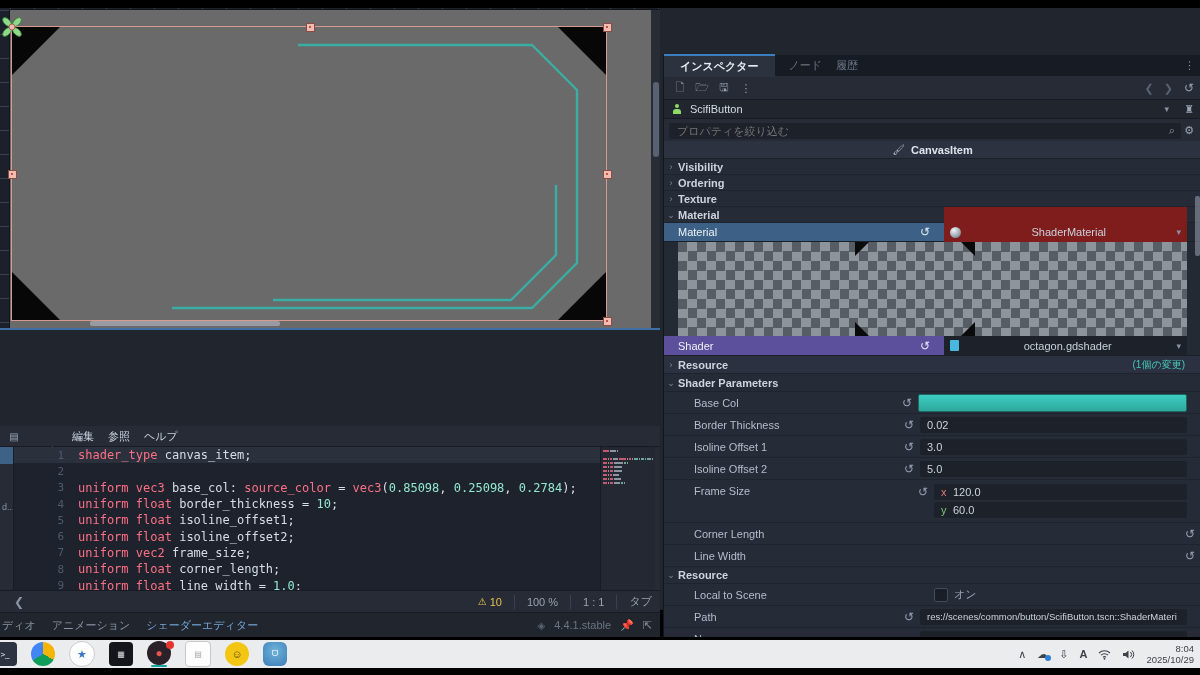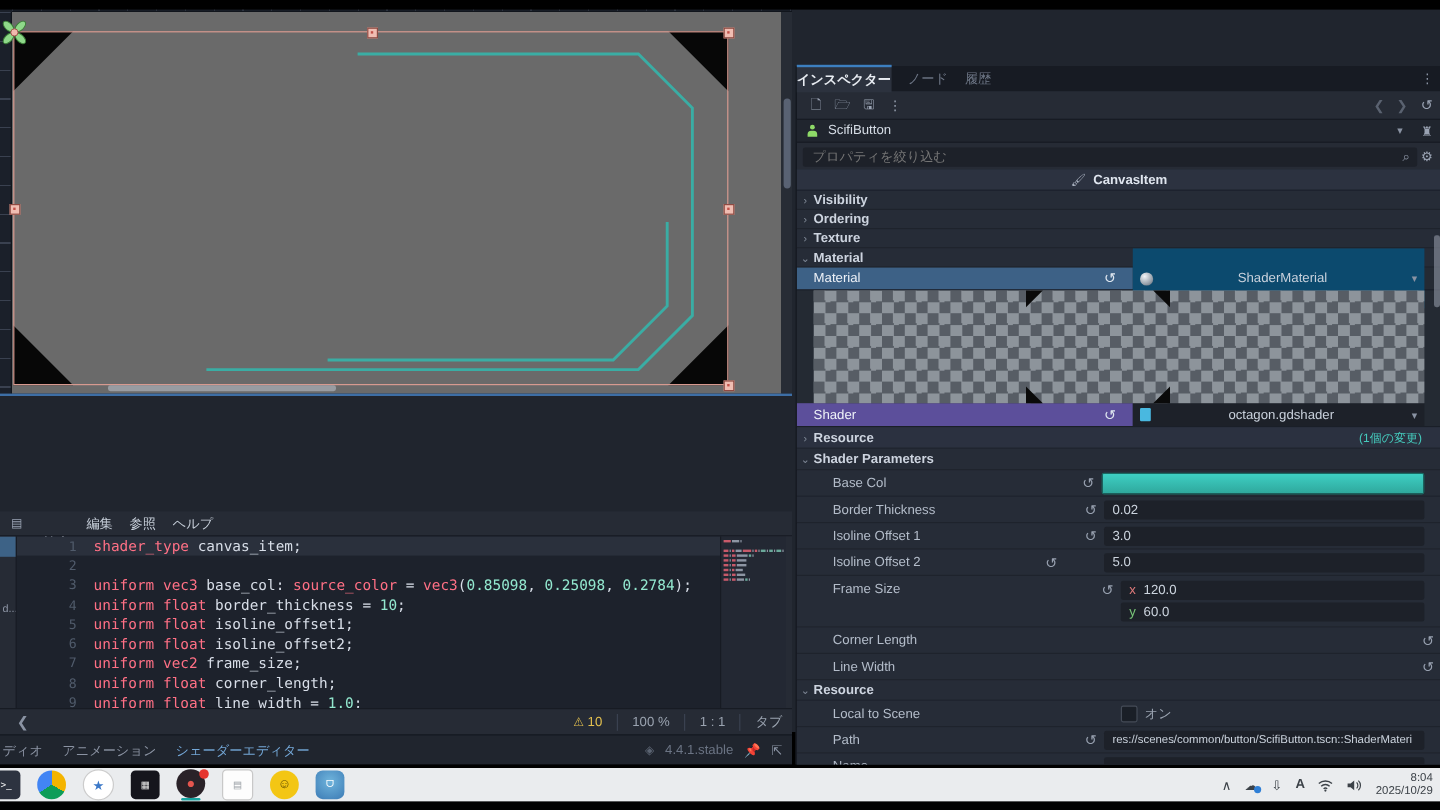--- a/index.html
+++ b/index.html
@@ -323,21 +323,21 @@
     <span style="color:#5b6472;font-size:10px;">◈</span>
     <span style="color:#6b7484;">4.4.1.stable</span>
     <span style="color:#8a93a3;">📌</span>
     <span style="color:#8a93a3;">⇱</span>
   </div>
 </div>
 
 <div class="r" style="left:663px;top:55px;width:537px;height:582px;background:#262b35;border-left:1px solid #11151c;">
 
   <div class="r flex" style="left:0;top:0;width:537px;height:21px;background:#171b23;">
-    <div class="flex" style="height:21px;padding:0 0;background:#2c323e;border-top:2px solid #3c7fc0;color:#e8ecf2;font-weight:bold;">
+    <div class="flex" style="height:21px;padding:0 16px;background:#2c323e;border-top:2px solid #3c7fc0;color:#e8ecf2;font-weight:bold;">
           <span>インスペクター</span>
         </div>
     <span style="color:#6f7888;margin-left:14px;">ノード</span>
     <span style="color:#6f7888;margin-left:14px;">履歴</span>
     <span style="position:absolute;right:6px;color:#8a93a3;">⋮</span>
   </div>
 
   <div class="r flex" style="left:0;top:23px;width:537px;height:20px;gap:6px;padding-left:8px;">
     <span class="ico">🗋</span>
     <span class="ico">🗁</span>
@@ -387,21 +387,21 @@
     <div class="insp-row" style="height:15px;">
           <span class="grp-arrow">⌄</span>
           <span class="grp-label">Material</span>
         </div>
 
     <div class="flex" style="height:18px;border-bottom:1px solid #1a1f28;">
       <div class="flex" style="width:266px;height:18px;background:#3d6186;padding-left:14px;">
         <span style="color:#eef2f8;">Material</span>
         <span class="revert" style="position:absolute;left:250px;color:#dfe7f0;">↺</span>
       </div>
-      <div class="flex" style="flex:1;height:18px;background:#0c4a6e;margin-right:14px;padding:16px 6px;gap:6px;">
+      <div class="flex" style="flex:1;height:18px;background:#7f1d1d;margin-right:14px;padding:16px 6px;gap:6px;">
         <span style="width:11px;height:11px;border-radius:50%;background:radial-gradient(circle at 35% 30%,#f2f5f8,#9aa3ad 60%,#5c646e);"></span>
         <span style="flex:1;text-align:center;color:#c9d1dc;">ShaderMaterial</span>
         <span class="chev">▾</span>
       </div>
     </div>
 
     <div class="r" style="position:relative;height:94px;margin:0 14px;background:repeating-conic-gradient(#8d949b 0% 25%,#575d65 0% 50%) 0 0/19px 19px;">
       <div class="tri" style="left:177px;top:0;border-top:14px solid #0a0a0a;border-right:14px solid transparent;"></div>
       <div class="tri" style="left:283px;top:0;border-top:14px solid #0a0a0a;border-left:14px solid transparent;"></div>
       <div class="tri" style="left:177px;top:80px;border-bottom:14px solid #0a0a0a;border-right:14px solid transparent;"></div>
@@ -443,21 +443,21 @@
             <span>0.02</span>
           </div>
     </div>
     <div class="insp-row" style="height:21px;">
       <span class="plabel">Isoline Offset 1</span>
       <span class="revert">↺</span>
       <div class="pfield">
             <span>3.0</span>
           </div>
     </div>
-    <div class="insp-row" style="height:21px;gap:33px;">
+    <div class="insp-row" style="height:21px;">
       <span class="plabel">Isoline Offset 2</span>
       <span class="revert">↺</span>
       <div class="pfield">
             <span>5.0</span>
           </div>
     </div>
     <div class="insp-row" style="height:42px;">
       <span class="plabel" style="align-self:flex-start;margin-top:5px;">Frame Size</span>
       <span class="revert" style="align-self:flex-start;margin-top:5px;">↺</span>
       <div style="width:253px;margin-right:14px;">

